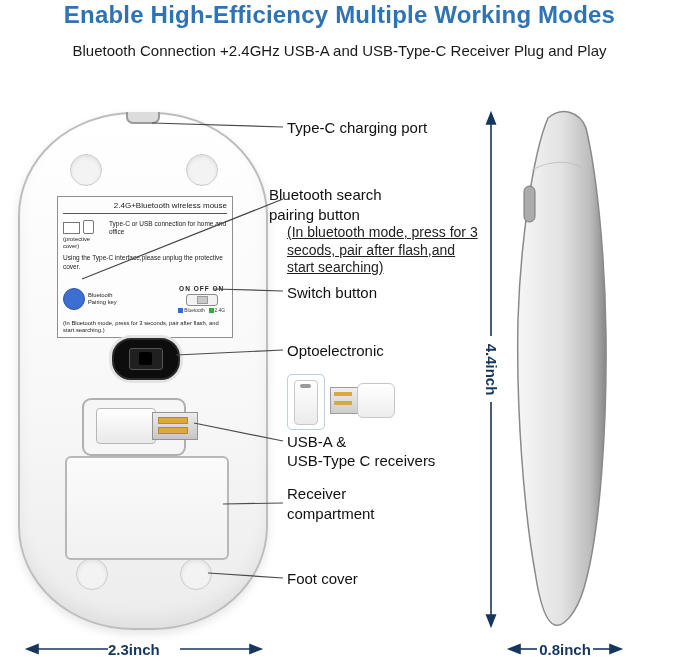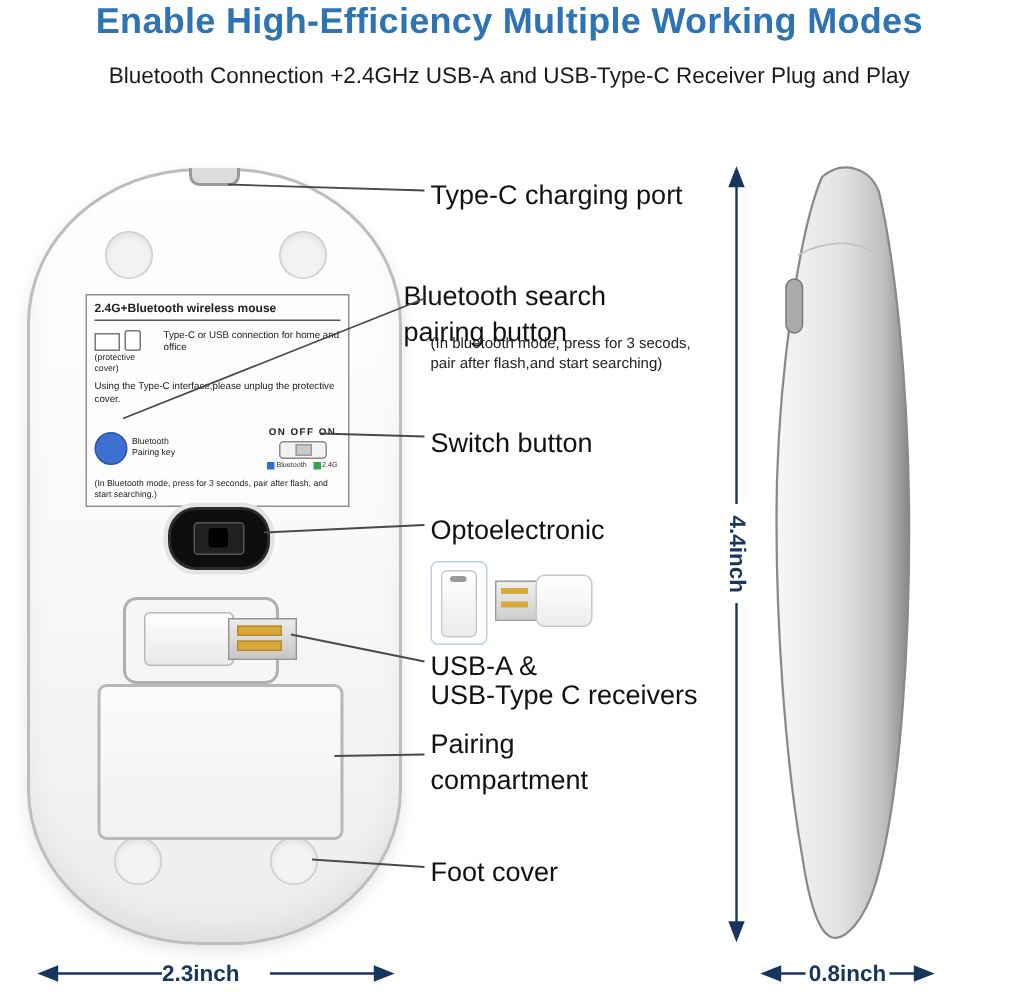--- a/index.html
+++ b/index.html
@@ -15,21 +15,21 @@
     box-shadow:inset 0 -10px 16px rgba(0,0,0,.05), 0 4px 10px rgba(0,0,0,.10);}
   .notch{position:absolute;left:50%;top:-2px;transform:translateX(-50%);width:30px;height:10px;background:#dcdcdc;
     border:2px solid #9a9a9a;border-top:none;border-radius:0 0 7px 7px;}
   .pad{position:absolute;width:30px;height:30px;border-radius:50%;background:#f3f3f3;border:1px solid #cccccc;
     box-shadow:inset 0 2px 4px rgba(0,0,0,.08);}
   .pad.tl{left:50px;top:40px;}.pad.tr{left:166px;top:40px;}
   .pad.bl{left:56px;top:444px;}.pad.br{left:160px;top:444px;}
 
   .sticker{position:absolute;left:37px;top:82px;width:176px;height:142px;background:#fdfdfd;border:1px solid #8f8f8f;
     padding:4px 5px;box-sizing:border-box;font-size:6.5px;line-height:1.25;color:#222;}
-  .s-title{font-size:8px;font-weight:bold;text-align:left;border-bottom:1px solid #555;padding-bottom:2px;margin-bottom:6px;}
+  .s-title{font-size:8px;font-weight:normal;text-align:right;border-bottom:1px solid #555;padding-bottom:2px;margin-bottom:6px;}
   .s-row1{display:flex;gap:4px;}
   .s-icons{width:42px;flex:0 0 auto;}
   .s-iconrow{display:flex;gap:3px;align-items:flex-end;}
   .ic-usb{width:15px;height:10px;border:1px solid #777;background:#fff;}
   .ic-tc{width:9px;height:12px;border:1px solid #777;border-radius:2px;background:#fff;}
   .s-protective{font-size:5.8px;margin-top:2px;}
   .s-line1{flex:1;font-size:6.5px;}
   .s-line2{font-size:6.5px;margin-top:4px;}
   .s-row2{display:flex;justify-content:space-between;margin-top:14px;}
   .s-pair{display:flex;gap:3px;align-items:center;}
@@ -54,24 +54,24 @@
   .r-body{position:absolute;left:76px;top:294px;width:58px;height:34px;background:linear-gradient(180deg,#ffffff,#e9e9e9);
     border:1px solid #b7b7b7;border-radius:4px;}
   .r-shell{position:absolute;left:132px;top:298px;width:44px;height:26px;background:linear-gradient(180deg,#ececec,#c6c6c6);border:1px solid #939393;}
   .r-contact{position:absolute;width:28px;height:5px;background:#d9a93c;border:1px solid #b8892a;}
   .r-c1{left:138px;top:303px;}.r-c2{left:138px;top:313px;}
 
   .battery{position:absolute;left:45px;top:342px;width:160px;height:100px;border:2px solid #b8b8b8;border-radius:6px;
     background:linear-gradient(180deg,#fbfbfb,#f1f1f1);}
 
   
-  .co{position:absolute;font-size:18px;color:#111;line-height:1.35;}
+  .co{position:absolute;font-size:15px;color:#111;line-height:1.35;}
   #co1{left:287px;top:118px;}
   #co2{left:269px;top:185px;width:150px;}
-  #co2n{left:287px;top:224px;width:192px;font-size:10px;line-height:1.25;color:#222;}
+  #co2n{left:287px;top:224px;width:192px;font-size:14px;line-height:1.25;color:#222;text-decoration:underline;}
   #co3{left:287px;top:283px;}
   #co4{left:287px;top:341px;}
   #co5a{left:287px;top:432px;}
   #co5b{left:287px;top:451px;}
   #co6{left:287px;top:484px;width:120px;}
   #co7{left:287px;top:569px;}
 
   
   .rgA{position:absolute;left:287px;top:374px;width:36px;height:54px;border:1px solid #b9cfe3;border-radius:5px;background:#fff;}
   .rgA-body{position:absolute;left:6px;top:5px;width:22px;height:43px;background:linear-gradient(180deg,#fff,#ebebeb);
@@ -174,21 +174,21 @@
   </div>
   <div class="rgB">
     <div class="rgB-shell"></div>
     <div class="rgB-c1"></div>
     <div class="rgB-c2"></div>
     <div class="rgB-body"></div>
   </div>
 
   <div class="co" id="co5a">USB-A &amp;</div>
   <div class="co" id="co5b">USB-Type C receivers</div>
-  <div class="co" id="co6">Pairing compartment</div>
+  <div class="co" id="co6">Receiver compartment</div>
   <div class="co" id="co7">Foot cover</div>
 
   <div class="side">
     <svg width="104" height="522" viewBox="0 0 104 522">
       <defs>
         <linearGradient id="sg" x1="0" y1="0" x2="1" y2="0">
           <stop offset="0" stop-color="#f6f6f6"></stop>
           <stop offset="0.5" stop-color="#e2e2e2"></stop>
           <stop offset="0.82" stop-color="#bdbdbd"></stop>
           <stop offset="1" stop-color="#878787"></stop>

